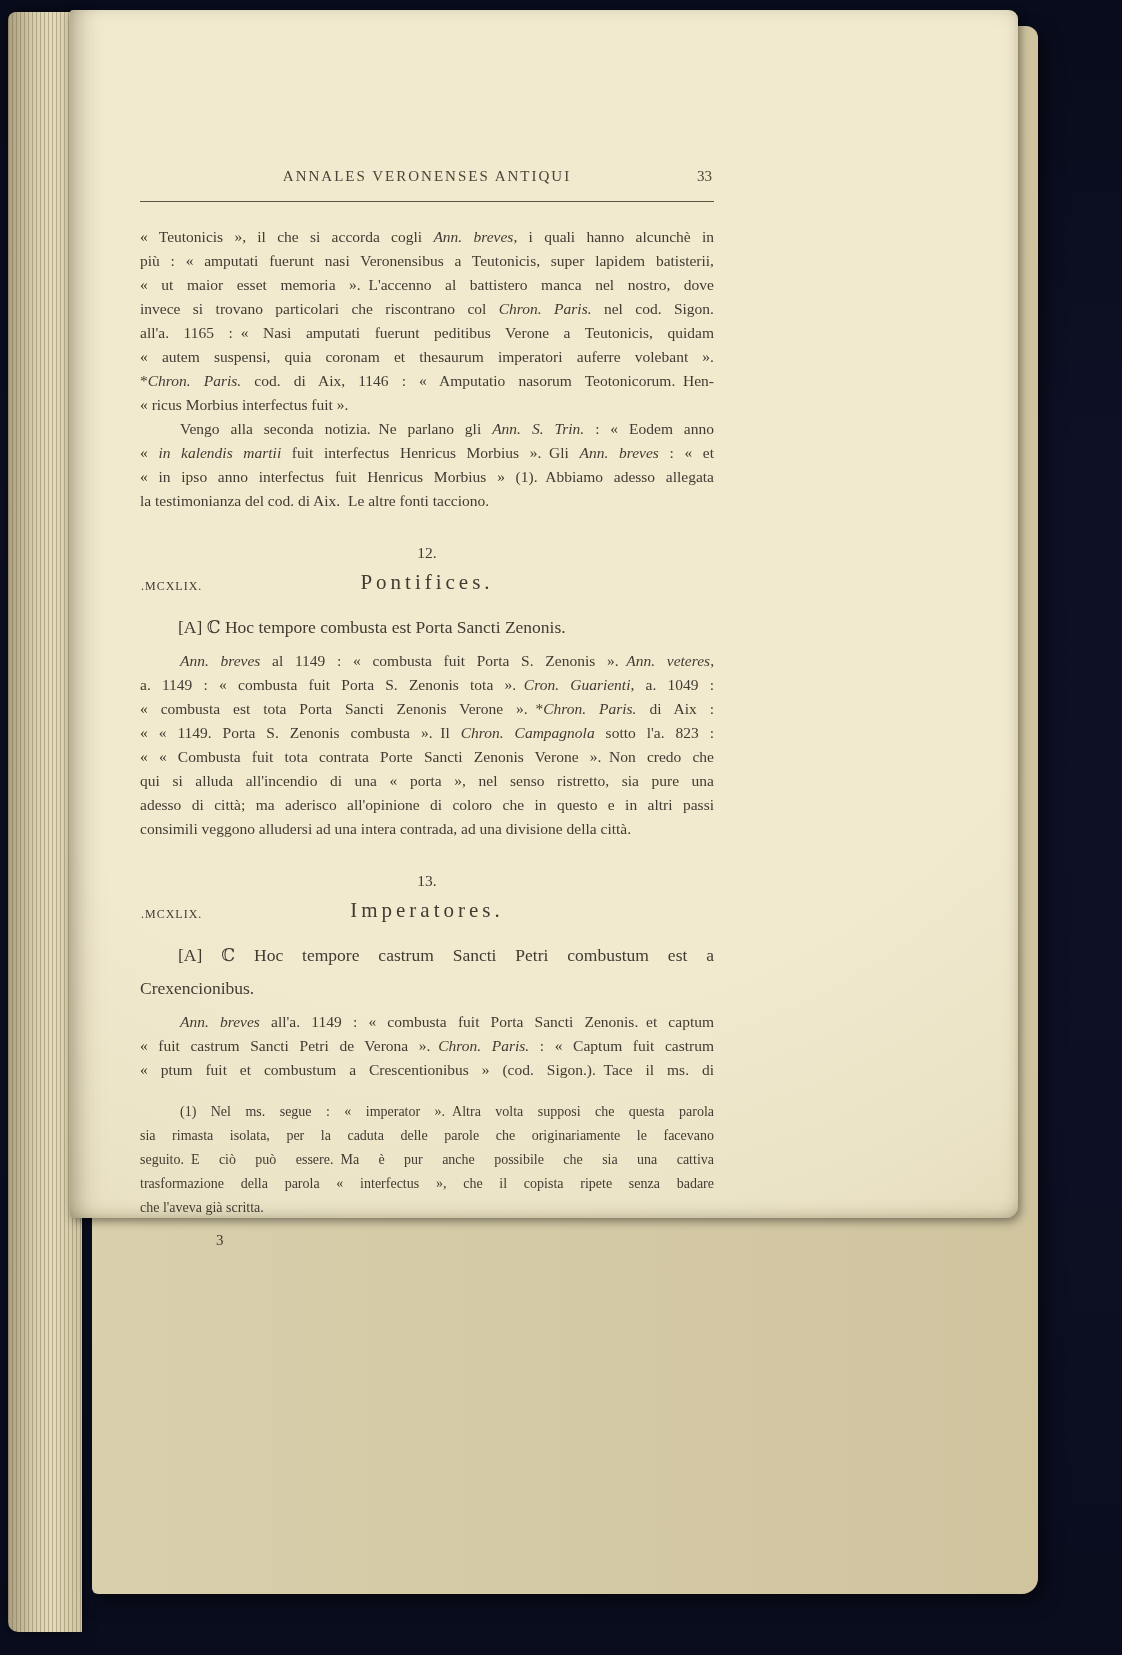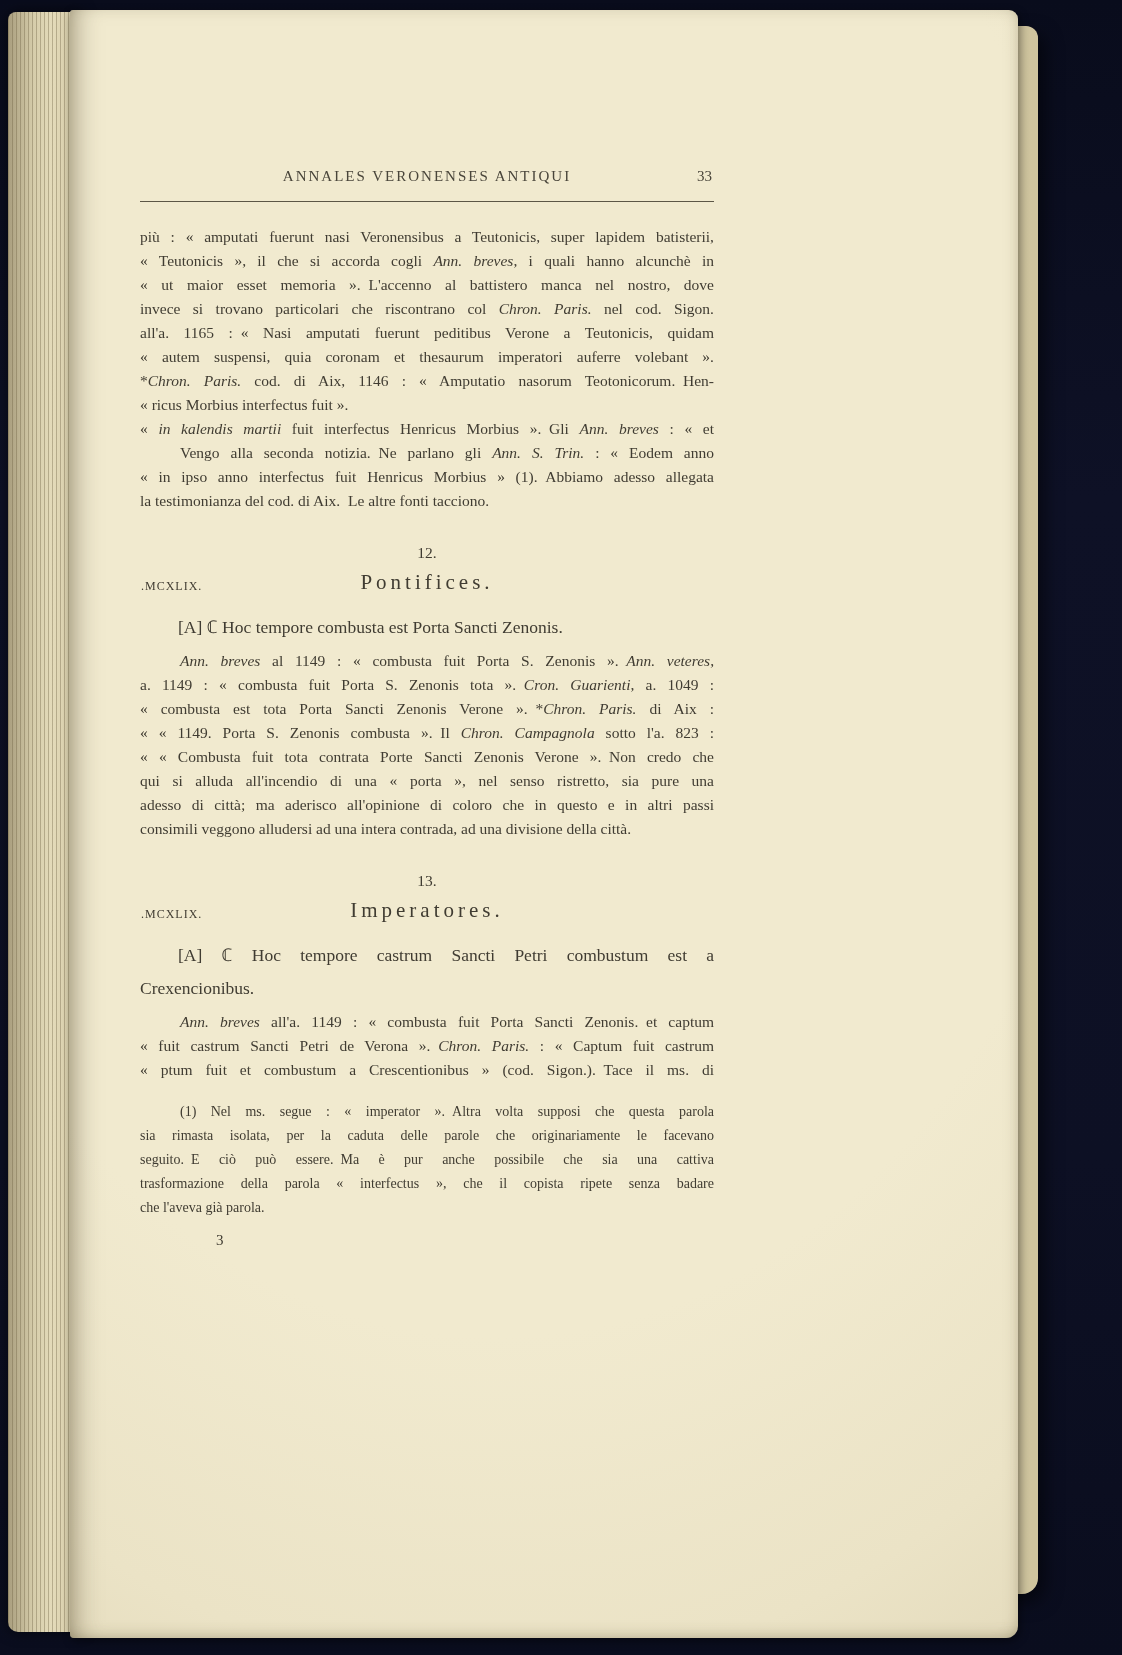--- a/index.html
+++ b/index.html
@@ -16,28 +16,28 @@
     background:
       repeating-linear-gradient(90deg, rgba(110,98,68,.38) 0 1px, rgba(0,0,0,0) 1px 4px),
       linear-gradient(90deg,#a99e7e 0%,#d6cdab 35%,#e4dbba 60%,#cec4a0 100%);
     box-shadow:0 0 14px rgba(0,0,0,.6);}
   
   .under-sheet{position:absolute;left:92px;top:26px;width:946px;height:1568px;
     background:linear-gradient(90deg,#d9cfac,#cfc49e);
     border-radius:4px 12px 16px 6px;
     box-shadow:6px 8px 18px rgba(0,0,0,.55);}
   
-  .page{position:absolute;left:70px;top:10px;width:948px;height:1628px;
+  .page{position:absolute;left:70px;top:10px;width:948px;height:1208px;
     background:radial-gradient(120% 90% at 45% 32%, #f1eacf 55%, #ebe3c6 78%, #ded4b4 100%);
     border-radius:3px 9px 12px 4px;
     box-shadow:
       inset 20px 0 30px -20px rgba(70,58,32,.6),
       inset -8px 0 16px -10px rgba(100,88,58,.35),
       inset 0 -10px 18px -12px rgba(100,88,58,.35),
-      2px 3px 10px rgba(0,0,0,.45); font-family: Liberation Serif, serif;}
+      2px 3px 10px rgba(0,0,0,.45);}
   .text-col{position:relative;margin:158px 0 0 70px;width:574px;color:#403c32;}
 
   .running-head{position:relative;height:24px;font-size:15px;letter-spacing:2px;color:#49453a;}
   .rh-title{position:absolute;left:0;right:0;text-align:center;}
   .rh-num{position:absolute;right:2px;letter-spacing:0;}
   .rule{margin-top:9px;border-top:1px solid #5c5646;}
 
   .content{padding-top:23px;font-size:15.5px;line-height:24px;}
   .line{min-height:24px;text-align:left;}
   .line.jst{text-align:justify;text-align-last:justify;}
@@ -64,32 +64,32 @@
   <div class="under-sheet"></div>
   <div class="page">
     <div class="text-col">
       <div class="running-head">
         <span class="rh-title">ANNALES VERONENSES ANTIQUI</span>
         <span class="rh-num">33</span>
       </div>
       <div class="rule"></div>
       <div id="content" class="content">
           <div class="para">
+            <div class="line jst"><span>« Teutonicis », il che si accorda cogli </span><em>Ann. breves</em><span>, i quali hanno alcunchè in</span></div>
             <div class="line jst"><span>più : « amputati fuerunt nasi Veronensibus a Teutonicis, super lapidem batisterii,</span></div>
-            <div class="line jst"><span>« Teutonicis », il che si accorda cogli </span><em>Ann. breves</em><span>, i quali hanno alcunchè in</span></div>
             <div class="line jst"><span>« ut maior esset memoria ». L'accenno al battistero manca nel nostro, dove</span></div>
             <div class="line jst"><span>invece si trovano particolari che riscontrano col </span><em>Chron. Paris.</em><span> nel cod. Sigon.</span></div>
             <div class="line jst"><span>all'a. 1165 : « Nasi amputati fuerunt peditibus Verone a Teutonicis, quidam</span></div>
             <div class="line jst"><span>« autem suspensi, quia coronam et thesaurum imperatori auferre volebant ».</span></div>
             <div class="line jst"><span>*</span><em>Chron. Paris.</em><span> cod. di Aix, 1146 : « Amputatio nasorum Teotonicorum. Hen-</span></div>
             <div class="line"><span>« ricus Morbius interfectus fuit ».</span></div>
           </div>
           <div class="para">
+            <div class="line jst ind"><span>Vengo alla seconda notizia. Ne parlano gli </span><em>Ann. S. Trin.</em><span> : « Eodem anno</span></div>
             <div class="line jst"><span>« </span><em>in kalendis martii</em><span> fuit interfectus Henricus Morbius ». Gli </span><em>Ann. breves</em><span> : « et</span></div>
-            <div class="line jst ind"><span>Vengo alla seconda notizia. Ne parlano gli </span><em>Ann. S. Trin.</em><span> : « Eodem anno</span></div>
             <div class="line jst"><span>« in ipso anno interfectus fuit Henricus Morbius » (1). Abbiamo adesso allegata</span></div>
             <div class="line"><span>la testimonianza del cod. di Aix. Le altre fonti tacciono.</span></div>
           </div>
           <div class="secnum">12.</div>
           <div class="secrow">
             <span class="margin-label">.MCXLIX.</span>
             <span class="sec-heading">Pontifices.</span>
           </div>
           <div class="lemma">
             <div class="line ind"><span>[A] ℂ Hoc tempore combusta est Porta Sancti Zenonis.</span></div>
@@ -116,19 +116,19 @@
           <div class="para">
             <div class="line jst ind"><em>Ann. breves</em><span> all'a. 1149 : « combusta fuit Porta Sancti Zenonis. et captum</span></div>
             <div class="line jst"><span>« fuit castrum Sancti Petri de Verona ». </span><em>Chron. Paris.</em><span> : « Captum fuit castrum</span></div>
             <div class="line jst"><span>« ptum fuit et combustum a Crescentionibus » (cod. Sigon.). Tace il ms. di</span></div>
           </div>
           <div class="footnote">
             <div class="line jst ind"><span>(1) Nel ms. segue : « imperator ». Altra volta supposi che questa parola</span></div>
             <div class="line jst"><span>sia rimasta isolata, per la caduta delle parole che originariamente le facevano</span></div>
             <div class="line jst"><span>seguito. E ciò può essere. Ma è pur anche possibile che sia una cattiva</span></div>
             <div class="line jst"><span>trasformazione della parola « interfectus », che il copista ripete senza badare</span></div>
-            <div class="line"><span>che l'aveva già parola.</span></div>
+            <div class="line"><span>che l'aveva già scritta.</span></div>
           </div>
           <div class="signature">3</div>
         </div>
     </div>
   </div>
 </div>
 
 </body></html>

